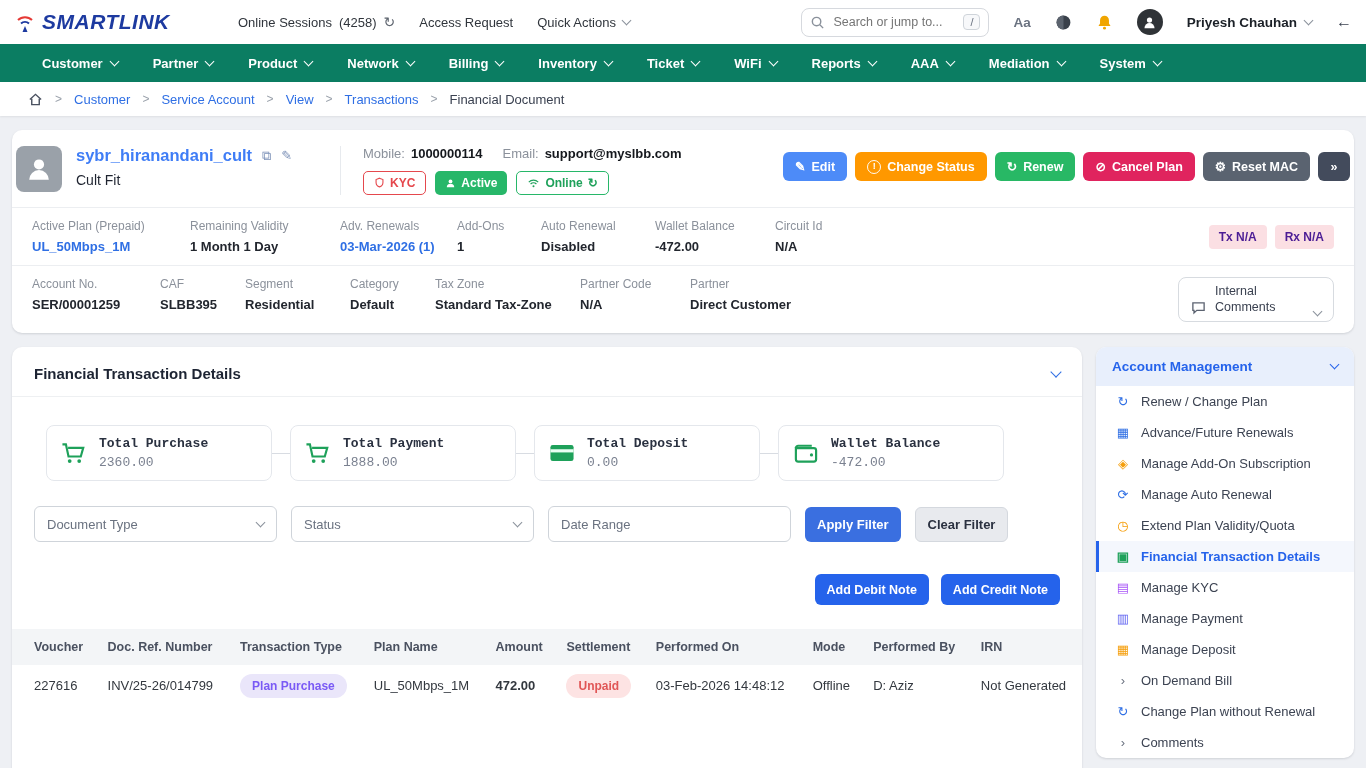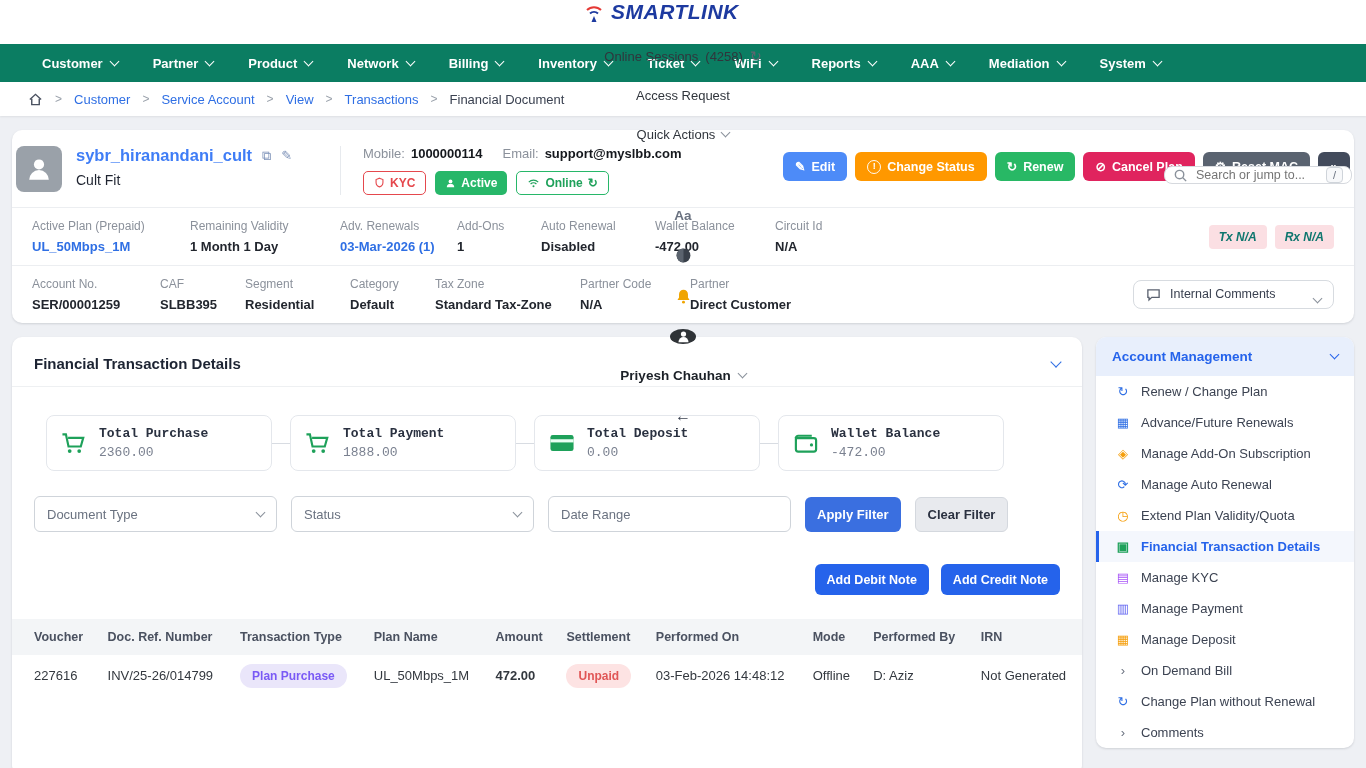--- a/index.html
+++ b/index.html
@@ -1,20 +1,20 @@
 <!DOCTYPE html>
 <html><head>
 <meta charset="utf-8">
 <style>
 *{margin:0;padding:0;box-sizing:border-box;}
 html,body{width:1366px;height:768px;overflow:hidden;}
 body{font-family:"Liberation Sans",sans-serif;background:#eef0f4;font-size:13px;color:#333;}
 svg{display:block;}
 
-.topbar{height:44px;background:#fff;display:flex;align-items:center;padding:0 14px;gap:24px;position:relative;z-index:5;flex-direction:column;}
+.topbar{height:44px;background:#fff;display:flex;align-items:center;padding:0 14px;gap:24px;position:relative;z-index:5;}
 .logo{display:flex;align-items:center;gap:6px;flex:0 0 auto;width:200px;cursor:pointer;}
 .logo-text{font-size:21px;font-weight:800;letter-spacing:.5px;color:#1d3aa0;font-style:italic;}
 .top-link{display:flex;align-items:center;gap:7px;color:#30353c;font-size:13px;cursor:pointer;white-space:nowrap;}
 .refresh-glyph{color:#5f6670;font-size:14px;}
 .search{margin-left:auto;display:flex;align-items:center;gap:8px;width:188px;height:29px;border:1px solid #d6d9de;border-radius:8px;padding:0 8px;background:#fff;}
 .search input{border:none;outline:none;flex:1;font-size:12.5px;color:#333;font-family:"Liberation Sans",sans-serif;min-width:0;background:transparent;}
 .kbd{border:1px solid #cfd4da;border-radius:4px;font-size:11px;color:#6a7280;padding:1px 6px;background:#f7f8fa;}
 .font-toggle{color:#6a7280;font-size:13.5px;font-weight:600;cursor:pointer;}
 .icon-btn{cursor:pointer;display:flex;align-items:center;}
 .avatar-sm{width:26px;height:26px;border-radius:50%;background:#2f3337;display:flex;align-items:center;justify-content:center;}
@@ -59,22 +59,22 @@
 .btn-cancel{background:#e0245e;}
 .btn-mac{background:#5a6370;}
 .btn-more{background:#434b5c;width:32px;justify-content:center;padding:0;}
 .ic-circle{width:14px;height:14px;border:1.5px solid rgba(255,255,255,.95);border-radius:50%;font-size:9px;line-height:11px;text-align:center;font-weight:700;}
 
 .cust-row{display:flex;align-items:flex-start;padding:11px 20px;border-top:1px solid #eceef1;}
 .fld .lbl{font-size:12px;color:#8b919b;margin-bottom:6px;}
 .fld .val{font-size:13px;color:#22262e;font-weight:600;}
 .val.link{color:#2f6fe4;cursor:pointer;}
 .txrx{margin-left:auto;display:flex;gap:8px;align-self:center;}
-.badge-txrx{background:#fbdfe3;color:#0f766e;font-size:12px;font-weight:700;padding:5px 10px;border-radius:4px;font-style:italic;}
-.int-comments{margin-left:auto;border:1px solid #d7dbe0;border-radius:8px;padding:6px 12px;display:flex;gap:9px;align-items:flex-end;width:201px;cursor:pointer;align-self:center;}
+.badge-txrx{background:#fbdfe3;color:#4c1d95;font-size:12px;font-weight:700;padding:5px 10px;border-radius:4px;}
+.int-comments{margin-left:auto;border:1px solid #d7dbe0;border-radius:8px;padding:6px 12px;display:flex;gap:9px;align-items:flex-end;width:156px;cursor:pointer;align-self:center;}
 .int-comments .txt{font-size:12.5px;color:#3a4150;line-height:1.25;flex:1;}
 
 .grid{display:flex;gap:14px;margin-top:14px;align-items:flex-start;}
 .panel{flex:1;min-height:438px;overflow:hidden;}
 .panel-title-row{display:flex;align-items:center;justify-content:space-between;padding:18px 22px 14px;border-bottom:1px solid #eef0f2;}
 .panel-title{font-size:15px;font-weight:700;color:#1d2433;}
 .chev-blue{color:#2f6fe4;border-width:1.8px;width:8px;height:8px;cursor:pointer;}
 
 .stats{display:flex;align-items:center;padding:28px 0 6px 34px;}
 .stat{width:226px;border:1px solid #e4e7ec;border-radius:8px;padding:10px 14px;display:flex;gap:12px;align-items:center;background:#fff;font-family:Liberation Mono, monospace;}

